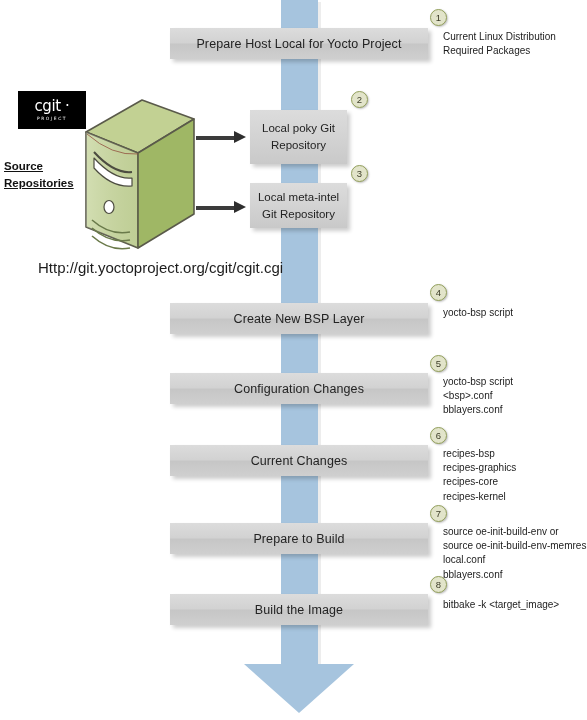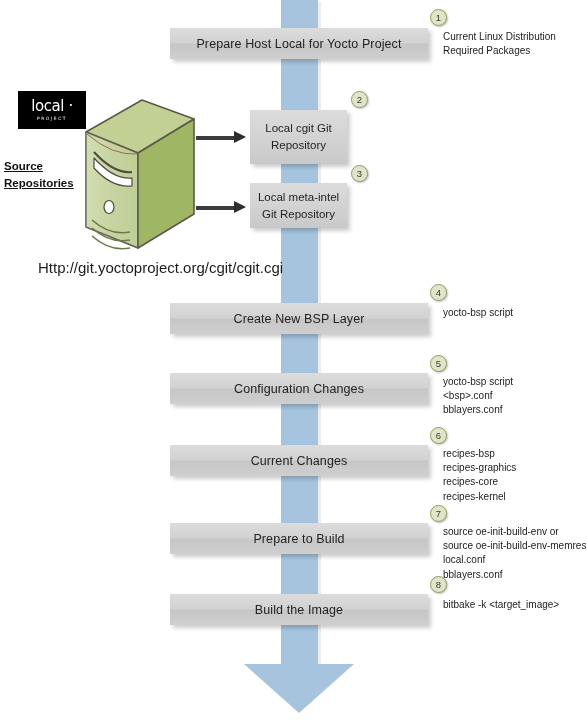--- a/index.html
+++ b/index.html
@@ -206,21 +206,21 @@
   <div class="step-box" style="top:28px;">
     <span>Prepare Host Local for Yocto Project</span>
   </div>
   <div class="marker" style="left:430px; top:9px;">
     <span>1</span>
   </div>
   <div class="annot" style="top:30px;">Current Linux Distribution
 Required Packages</div>
 
   <div class="yocto-logo">
-    <span class="yocto-word">local ·</span>
+    <span class="yocto-word">cgit ·</span>
     <span class="yocto-sub">PROJECT</span>
   </div>
 
   <svg class="server-svg" viewBox="0 0 116 158">
 
     <polygon points="4,36 60,4 112,23 56,57" fill="#c2d193" stroke="#5a5a4a" stroke-width="1.6" stroke-linejoin="round"></polygon>
 
     <polygon points="4,36 56,57 56,152 4,131" fill="#c8d6a0" stroke="#5a5a4a" stroke-width="1.6" stroke-linejoin="round"></polygon>
 
     <polygon points="56,57 112,23 112,118 56,152" fill="#9fb765" stroke="#5a5a4a" stroke-width="1.6" stroke-linejoin="round"></polygon>
@@ -253,21 +253,21 @@
   <div class="connector" style="left:196px; top:133px; width:52px;">
     <div class="bar" style="width:40px;"></div>
     <div class="head" style="left:38px;"></div>
   </div>
   <div class="connector" style="left:196px; top:203px; width:52px;">
     <div class="bar" style="width:40px;"></div>
     <div class="head" style="left:38px;"></div>
   </div>
 
   <div class="repo-box" style="top:110px; height:54px;">
-    <span style="white-space:pre;">Local cgit Git
+    <span style="white-space:pre;">Local poky Git
 Repository</span>
   </div>
   <div class="marker" style="left:351px; top:91px;">
     <span>2</span>
   </div>
 
   <div class="repo-box" style="top:183px; height:45px;">
     <span style="white-space:pre;">Local meta-intel
 Git Repository</span>
   </div>

